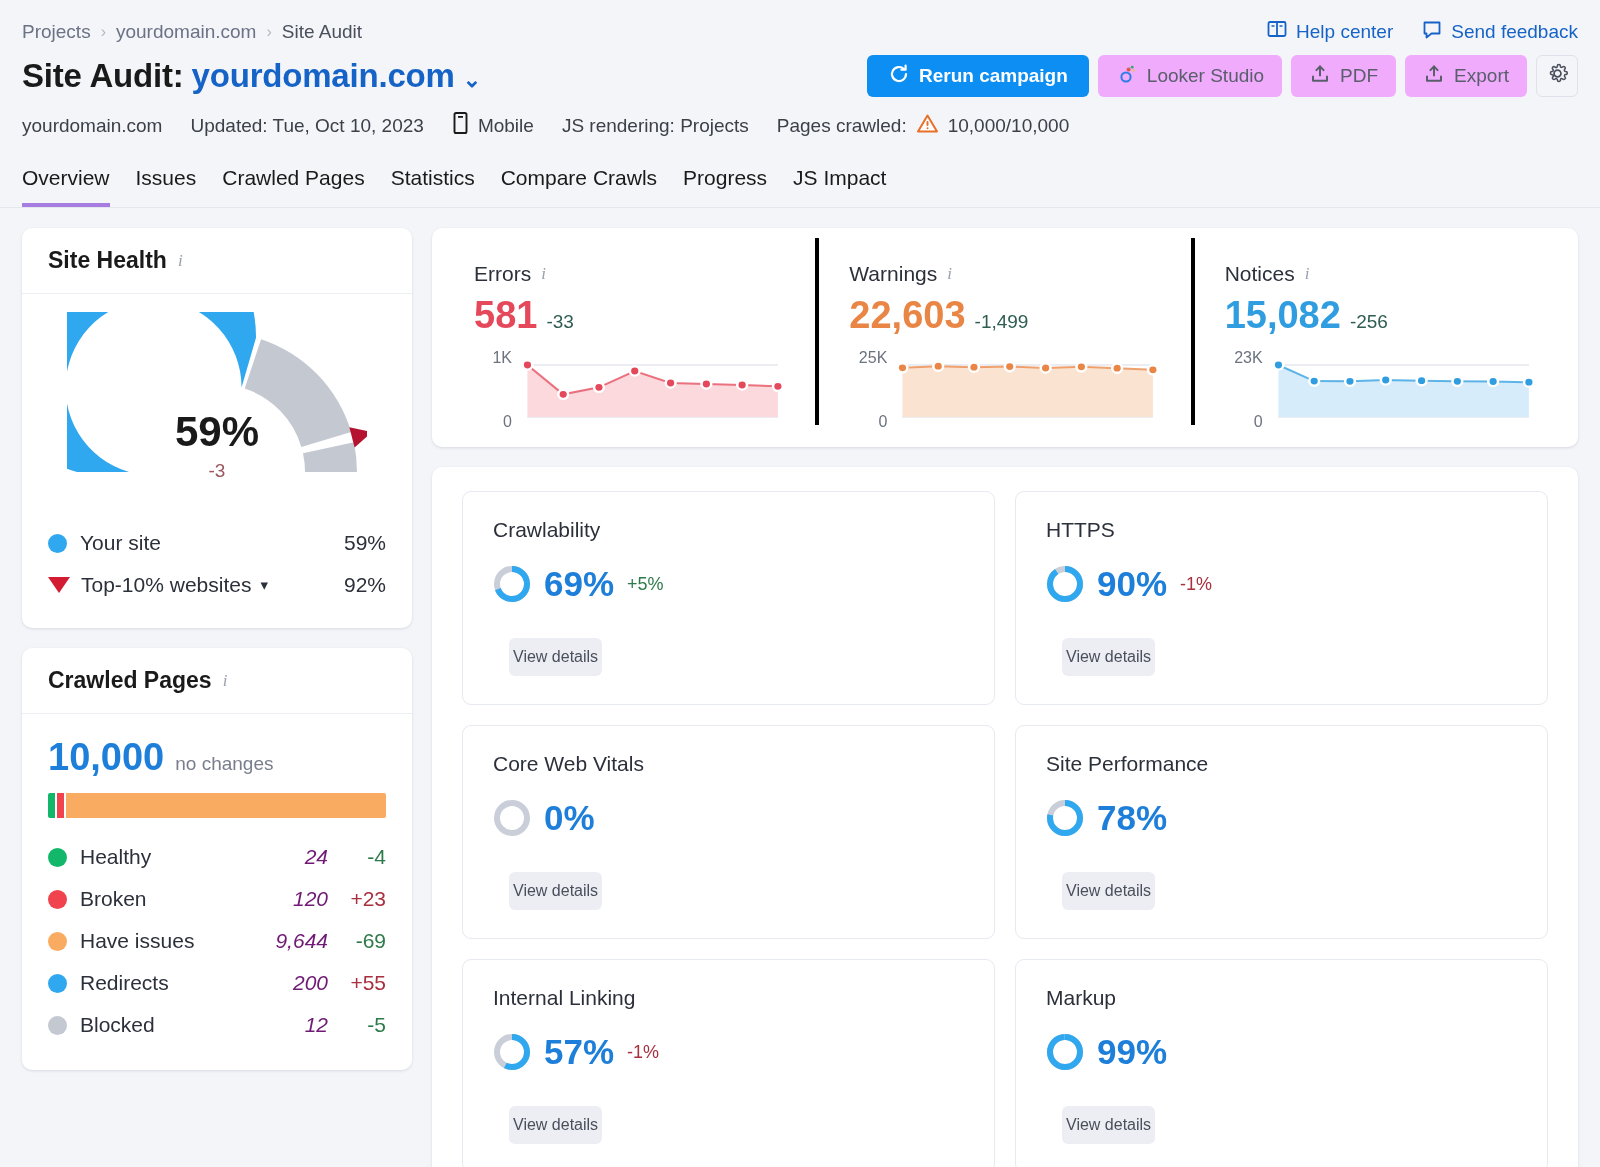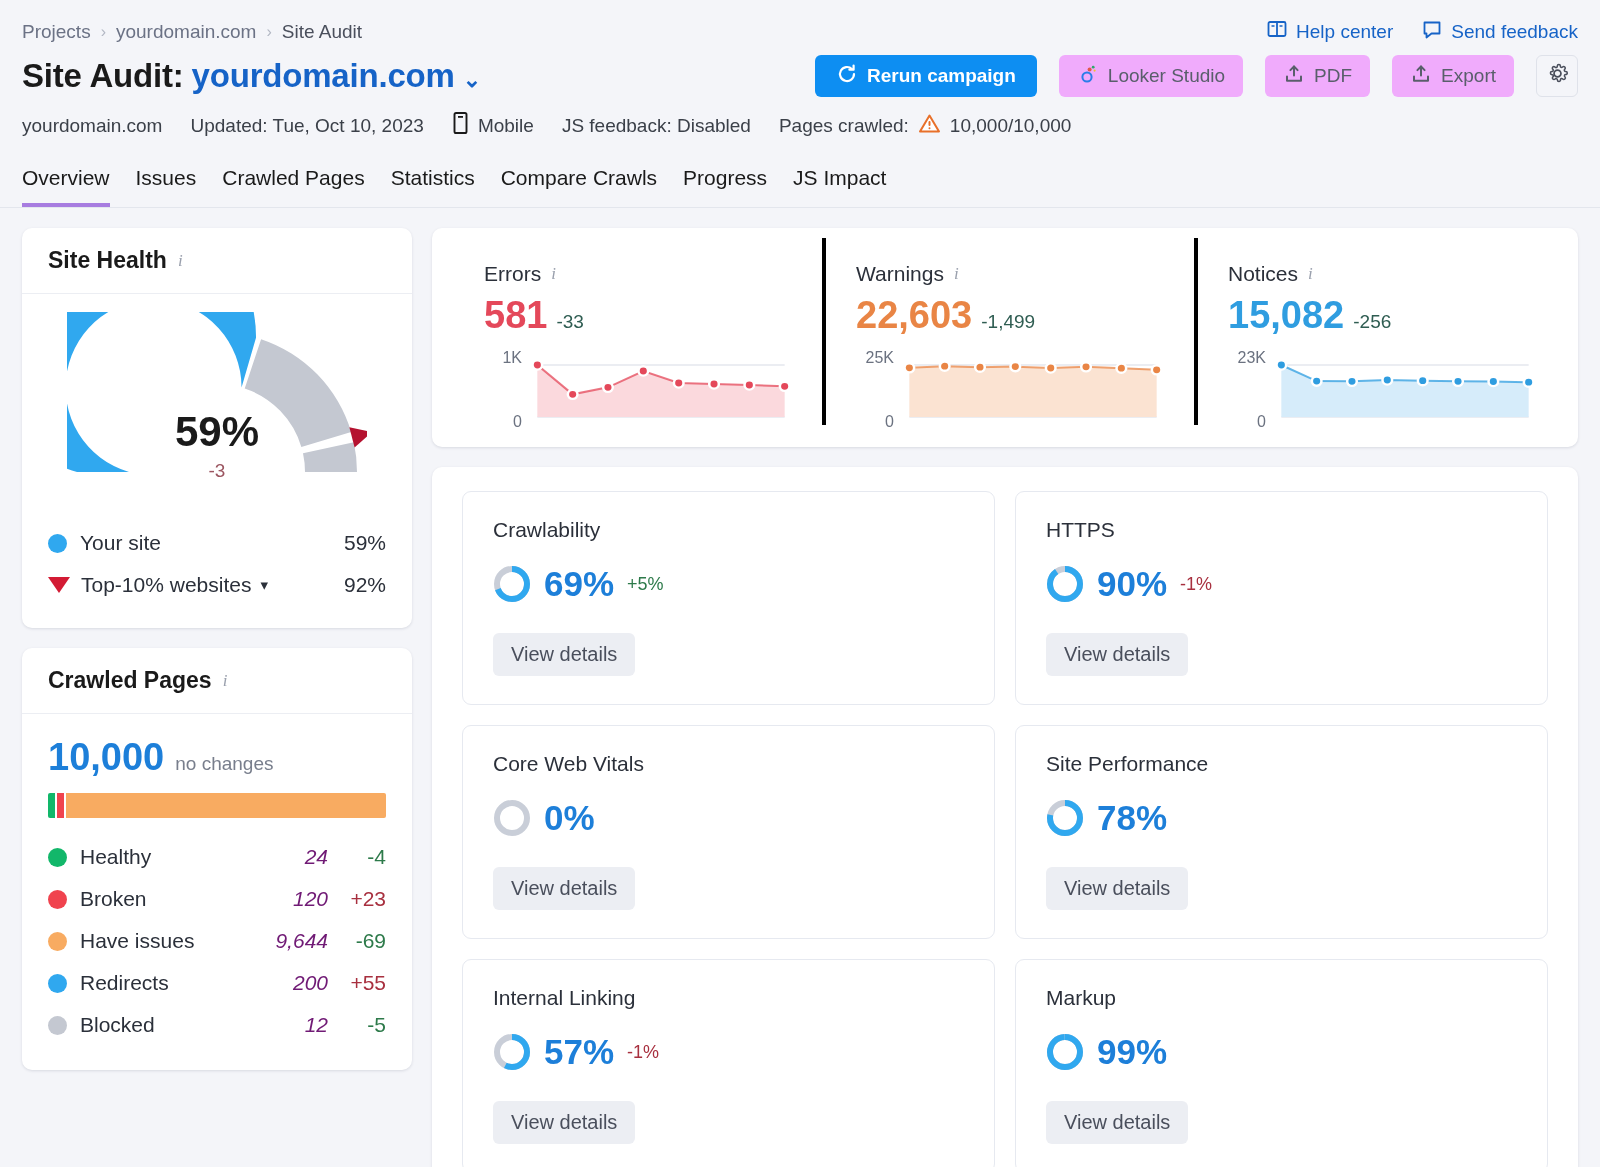--- a/index.html
+++ b/index.html
@@ -19,21 +19,21 @@
   .crumbs .crumb.last { color: #4a4f5c; }
   .crumb-sep { color: #b3b8c4; font-size: 16px; }
   .topbar-right { margin-left: auto; display: flex; align-items: center; gap: 28px; }
   .top-link { display: flex; align-items: center; gap: 8px; color: #1663c7; font-size: 19px; cursor: pointer; }
 
   
   .titlerow { display: flex; align-items: center; padding: 10px 22px 0 22px; }
   .title { font-size: 33px; font-weight: bold; letter-spacing: -0.2px; }
   .title .dom { color: #1663c7; margin-left: 8px; }
   .title .caret { color: #1663c7; font-size: 22px; margin-left: 8px; }
-  .actions { margin-left: auto; display: flex; align-items: center; gap: 22px; }
+  .actions { margin-left: auto; display: flex; align-items: center; gap: 9px; }
   .btn {
     display: flex; align-items: center; gap: 9px;
     height: 42px; padding: 0 17px; border-radius: 6px;
     font-size: 19px; cursor: pointer; border: 1px solid transparent;
     background: #f0abfc; color: #595e6b; white-space: nowrap;
   }
   .btn.primary { background: #0d8ef2; color: #fff; font-weight: bold; padding: 0 20px; }
   .btn.icon-only { width: 42px; padding: 0; justify-content: center; background: #f4f5f9; border: 1px solid #dfe2ea; }
 
   
@@ -73,21 +73,21 @@
   .cp-note { font-size: 19px; color: #787e8c; }
   .cp-bar { display: flex; height: 25px; margin-top: 14px; border-radius: 2px; overflow: hidden; gap: 2px; }
   .cp-legend { margin-top: 18px; }
   .cp-lrow { display: flex; align-items: center; font-size: 21px; color: #2b303a; padding: 9px 0; }
   .cp-lrow .n { margin-left: auto; color: #701a75; font-style: italic; }
   .cp-lrow .d { width: 58px; text-align: right; }
   .d.up { color: #a8303f; }
   .d.down { color: #2d7a4a; }
 
   
-  .stats { display: flex; padding: 10px 12px 22px; margin-left: 10px; }
+  .stats { display: flex; padding: 10px 12px 22px; }
   .stat { flex: 1; padding: 24px 30px 0; position: relative; }
   .stat + .stat { border-left: 4px solid #000000; }
   .stat-head { display: flex; align-items: center; gap: 10px; font-size: 21px; color: #2b303a; }
   .stat-num { display: flex; align-items: baseline; gap: 9px; margin-top: 8px; }
   .stat-num .big { font-size: 38px; font-weight: bold; }
   .stat-num .delta { font-size: 19px; color: #2f5d52; }
   .spark { display: flex; margin-top: 16px; }
   .spark-axis { width: 46px; position: relative; height: 72px; font-size: 16px; color: #6b7280; }
   .spark-axis .hi { position: absolute; right: 8px; top: -4px; }
   .spark-axis .lo { position: absolute; right: 8px; bottom: -6px; }
@@ -96,21 +96,21 @@
   
   .tr-grid { display: grid; grid-template-columns: repeat(2, 1fr); gap: 20px; padding: 24px 30px 40px; }
   .tr-card { border: 1px solid #e6e9f0; border-radius: 9px; padding: 26px 30px 28px; min-height: 214px; display: flex; flex-direction: column; }
   .tr-name { font-size: 21px; color: #2b303a; }
   .tr-mid { display: flex; align-items: center; gap: 13px; margin-top: 22px; }
   .tr-pct { font-size: 35px; font-weight: bold; color: #1d7fd9; }
   .tr-delta { font-size: 18px; }
   .tr-delta.pos { color: #2d7a4a; }
   .tr-delta.neg { color: #a8303f; }
   .tr-desc { font-size: 19px; color: #5c626f; line-height: 1.45; margin-top: 14px; }
-  .tr-btn { margin-top: auto; align-self: flex-start; background: #eceef3; color: #4a4f5c; font-size: 20px; padding: 10px 18px; border-radius: 6px; cursor: pointer; }
+  .tr-btn { margin-top: auto; align-self: flex-start; background: #eceef3; color: #4a4f5c; font-size: 16px; padding: 10px 4px; border-radius: 6px; cursor: pointer; margin-left: 16px; }
 </style>
 </head>
 <body>
 
 <div class="page">
 
   <div class="topbar">
     <div class="crumbs">
       <span class="crumb">Projects</span>
       <span class="crumb-sep">›</span>
@@ -202,21 +202,21 @@
     <span class="meta-item">Updated: Tue, Oct 10, 2023</span>
     <span class="meta-item">
       <span>
         <svg width="17" height="24" viewBox="0 0 17 24">
             <rect x="2.5" y="2" width="12" height="20" rx="1.6" fill="none" stroke="#1a1a1a" stroke-width="1.9"></rect>
             <rect x="6" y="5" width="5" height="1.8" fill="#1a1a1a"></rect>
           </svg>
       </span>
       <span>Mobile</span>
     </span>
-    <span class="meta-item">JS feedback: Disabled</span>
+    <span class="meta-item">JS rendering: Projects</span>
     <span class="meta-item">
       <span>Pages crawled:</span>
       <span>
         <svg width="23" height="21" viewBox="0 0 23 21">
             <path d="M11.5 2.5 21 18.5H2z" fill="#fff" stroke="#e8702a" stroke-width="2" stroke-linejoin="round"></path>
             <rect x="10.5" y="8" width="2" height="5" rx="1" fill="#e8702a"></rect>
             <rect x="10.5" y="14.3" width="2" height="2" rx="1" fill="#e8702a"></rect>
           </svg>
       </span>
       <span>10,000/10,000</span>

